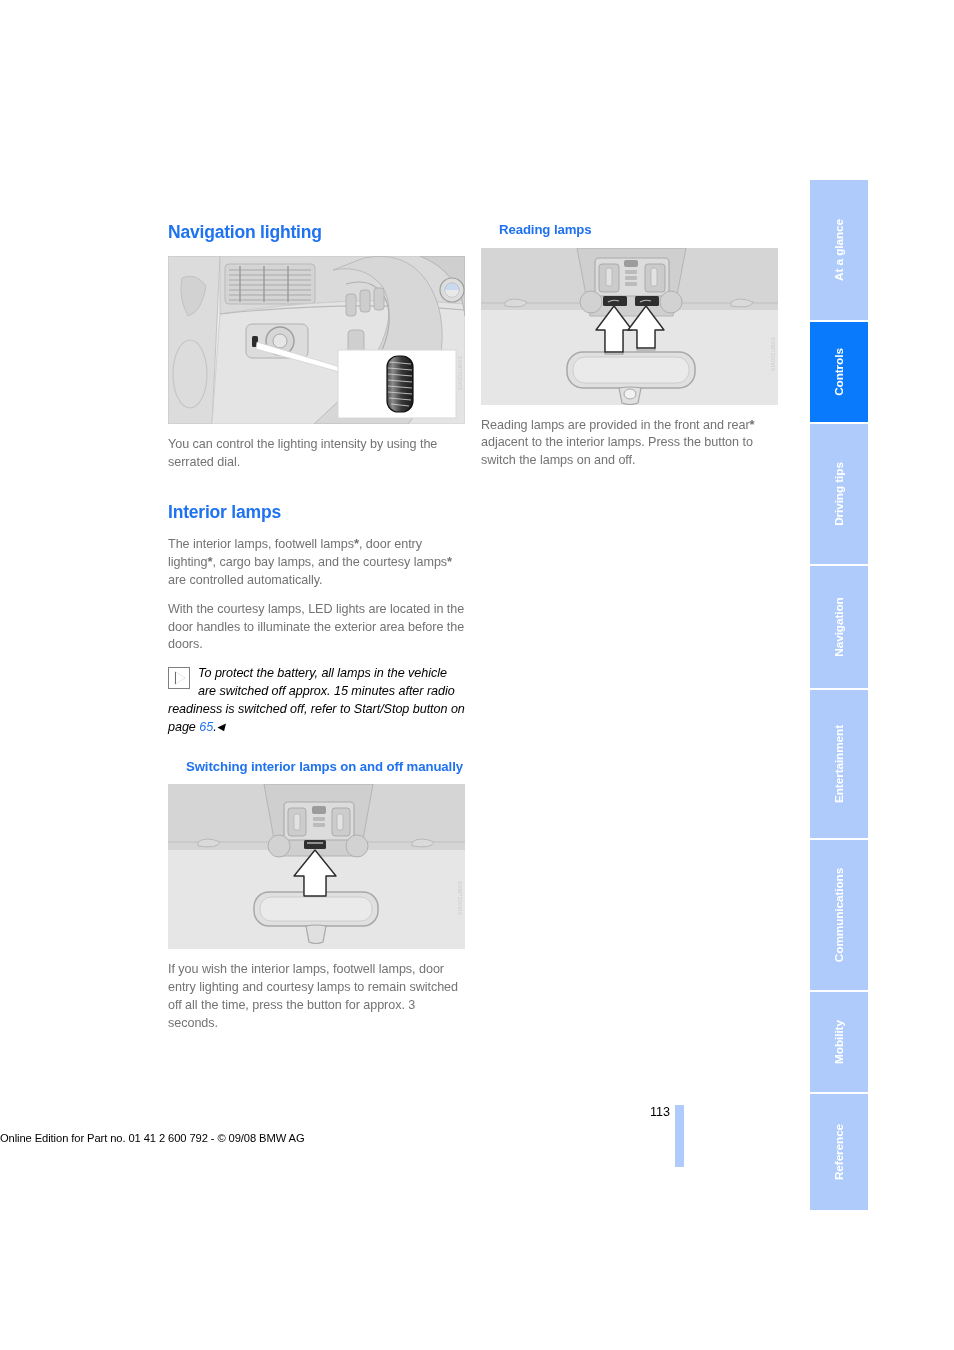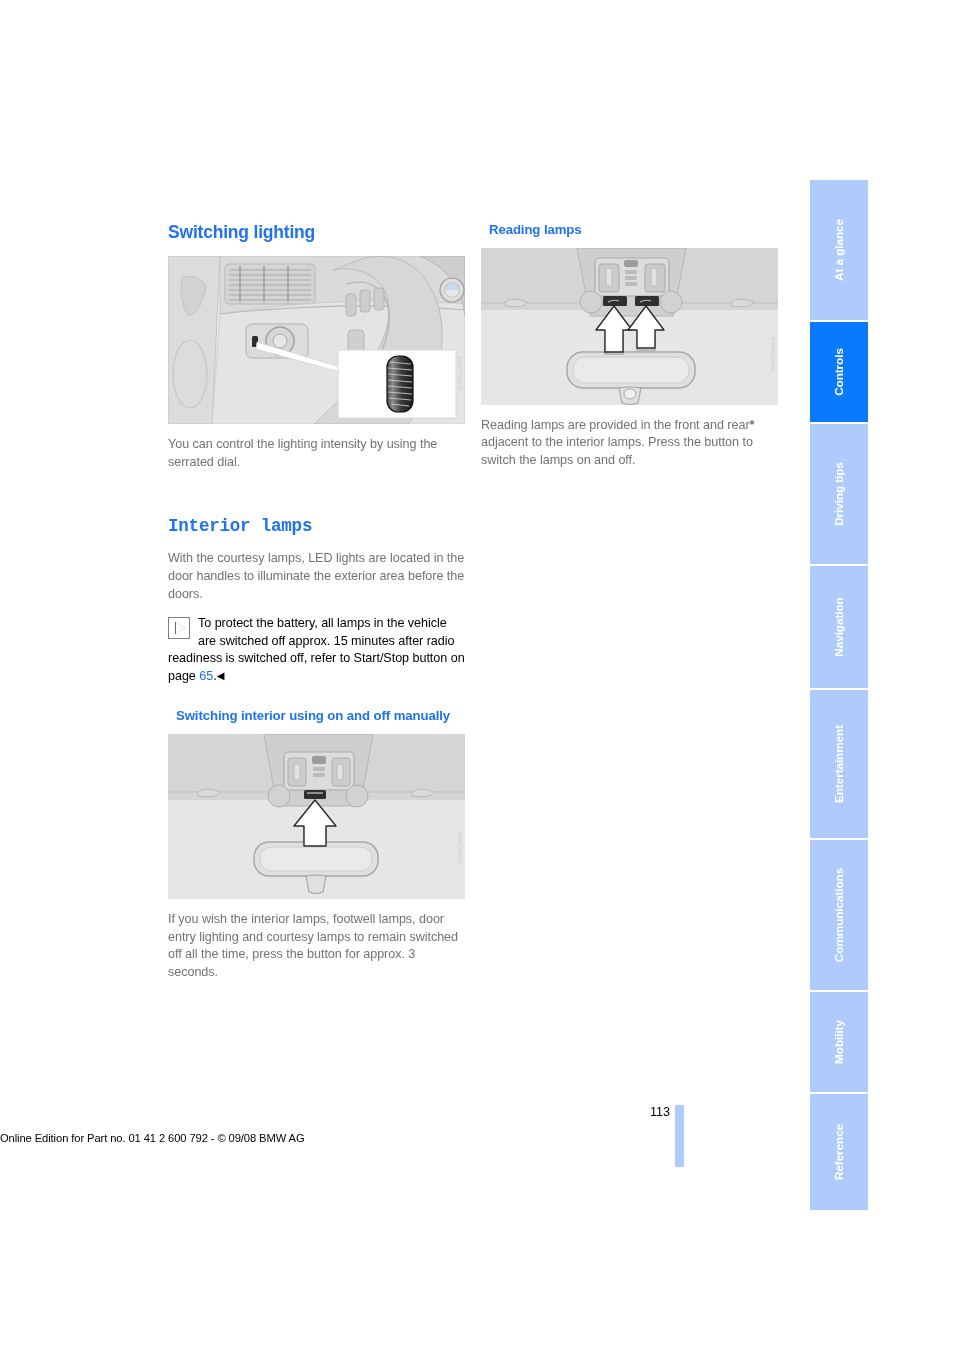--- a/index.html
+++ b/index.html
@@ -39,21 +39,21 @@
     font-weight: bold;
     color: #1f72f0;
     margin: 0 0 14px 0;
     letter-spacing: -0.2px;
     line-height: 1.15;
   }
   h2.sub-title {
     font-size: 13.2px;
     font-weight: bold;
     color: #1f72f0;
-    margin: 0 0 9px 8px;
+    margin: 0 0 9px 18px;
     line-height: 1.25;
     letter-spacing: -0.1px;
   }
   h2.sub-title.first { margin-top: 0; }
 
   p.body {
     font-size: 12.6px;
     line-height: 1.42;
     color: #737373;
     margin: 0 0 11px 0;
@@ -75,20 +75,21 @@
   }
 
   
   .note {
     position: relative;
     font-size: 12.6px;
     line-height: 1.42;
     color: #000;
     margin: 0 0 1px 0;
     letter-spacing: -0.05px;
+    font-style: italic;
   }
   .note-icon {
     float: left;
     width: 22px;
     height: 22px;
     border: 1px solid #808080;
     margin: 2px 8px 0 0;
     box-sizing: border-box;
     position: relative;
     background: #fff;
@@ -192,21 +193,21 @@
     background: #aecbfb;
   }
 </style>
 </head>
 <body>
 
 <div class="page">
 
   <div class="col-left">
 
-    <h1 class="section-title">Switching lighting</h1>
+    <h1 class="section-title">Navigation lighting</h1>
 
     <div class="figure" style="width:297px;height:168px;">
       <svg width="297" height="168" viewBox="0 0 297 168">
         <defs>
           <linearGradient id="g1" x1="0" y1="0" x2="0" y2="1">
             <stop offset="0%" stop-color="#e2e2e2"></stop>
               <stop offset="100%" stop-color="#d0d0d0"></stop>
           </linearGradient>
           <linearGradient id="gdial" x1="0" y1="0" x2="1" y2="0">
             <stop offset="0%" stop-color="#4a4a4a"></stop>
@@ -277,35 +278,36 @@
           <line x1="221" y1="142" x2="243" y2="144"></line>
           <line x1="223" y1="148" x2="241" y2="150"></line>
         </g>
         <rect x="219" y="100" width="26" height="56" rx="11" fill="none" stroke="#111" stroke-width="1.2"></rect>
       </svg>
       <div class="wm">SVW7200VIS</div>
     </div>
 
     <p class="body">You can control the lighting intensity by using the serrated dial.</p>
 
-    <h1 class="section-title" style="margin-top:44px;font-family:Liberation Mono, monospace;">Interior lamps</h1>
-
+    <h1 class="section-title" style="margin-top:30px;">Interior lamps</h1>
+
+    <p class="body"><span>The interior lamps, footwell lamps</span><span class="star">*</span><span>, door entry lighting</span><span class="star">*</span><span>, cargo bay lamps, and the courtesy lamps</span><span class="star">*</span><span> are controlled automatically.</span></p>
 
     <p class="body">With the courtesy lamps, LED lights are located in the door handles to illuminate the exterior area before the doors.</p>
 
     <div class="note">
       <span class="note-icon">
         <svg width="20" height="20" viewBox="0 0 20 20">
           <polygon points="6.5,4.5 15,10 6.5,15.5" fill="none" stroke="#6e6e6e" stroke-width="1.1"></polygon>
         </svg>
       </span><span>To protect the battery, all lamps in the vehicle are switched off approx. 15 minutes after radio readiness is switched off, refer to Start/Stop button on page </span><span class="pageref">65</span><span>.</span><span class="backarrow">◀</span>
       <div class="note-tail"></div>
     </div>
 
-    <h2 class="sub-title" style="margin-top:22px;">Switching interior using on and off manually</h2>
+    <h2 class="sub-title" style="margin-top:22px;">Switching interior lamps on and off manually</h2>
 
     <div class="figure" style="width:297px;height:165px;">
       <svg width="297" height="165" viewBox="0 0 297 165">
         <rect x="0" y="0" width="297" height="165" fill="#ebebeb"></rect>
 
         <path d="M0 0 L297 0 L297 66 L0 66 Z" fill="#d5d5d5"></path>
         <path d="M0 58 L297 58" stroke="#bfbfbf" stroke-width="1"></path>
 
         <path d="M0 66 L297 66 L297 165 L0 165 Z" fill="#e6e6e6"></path>
 

